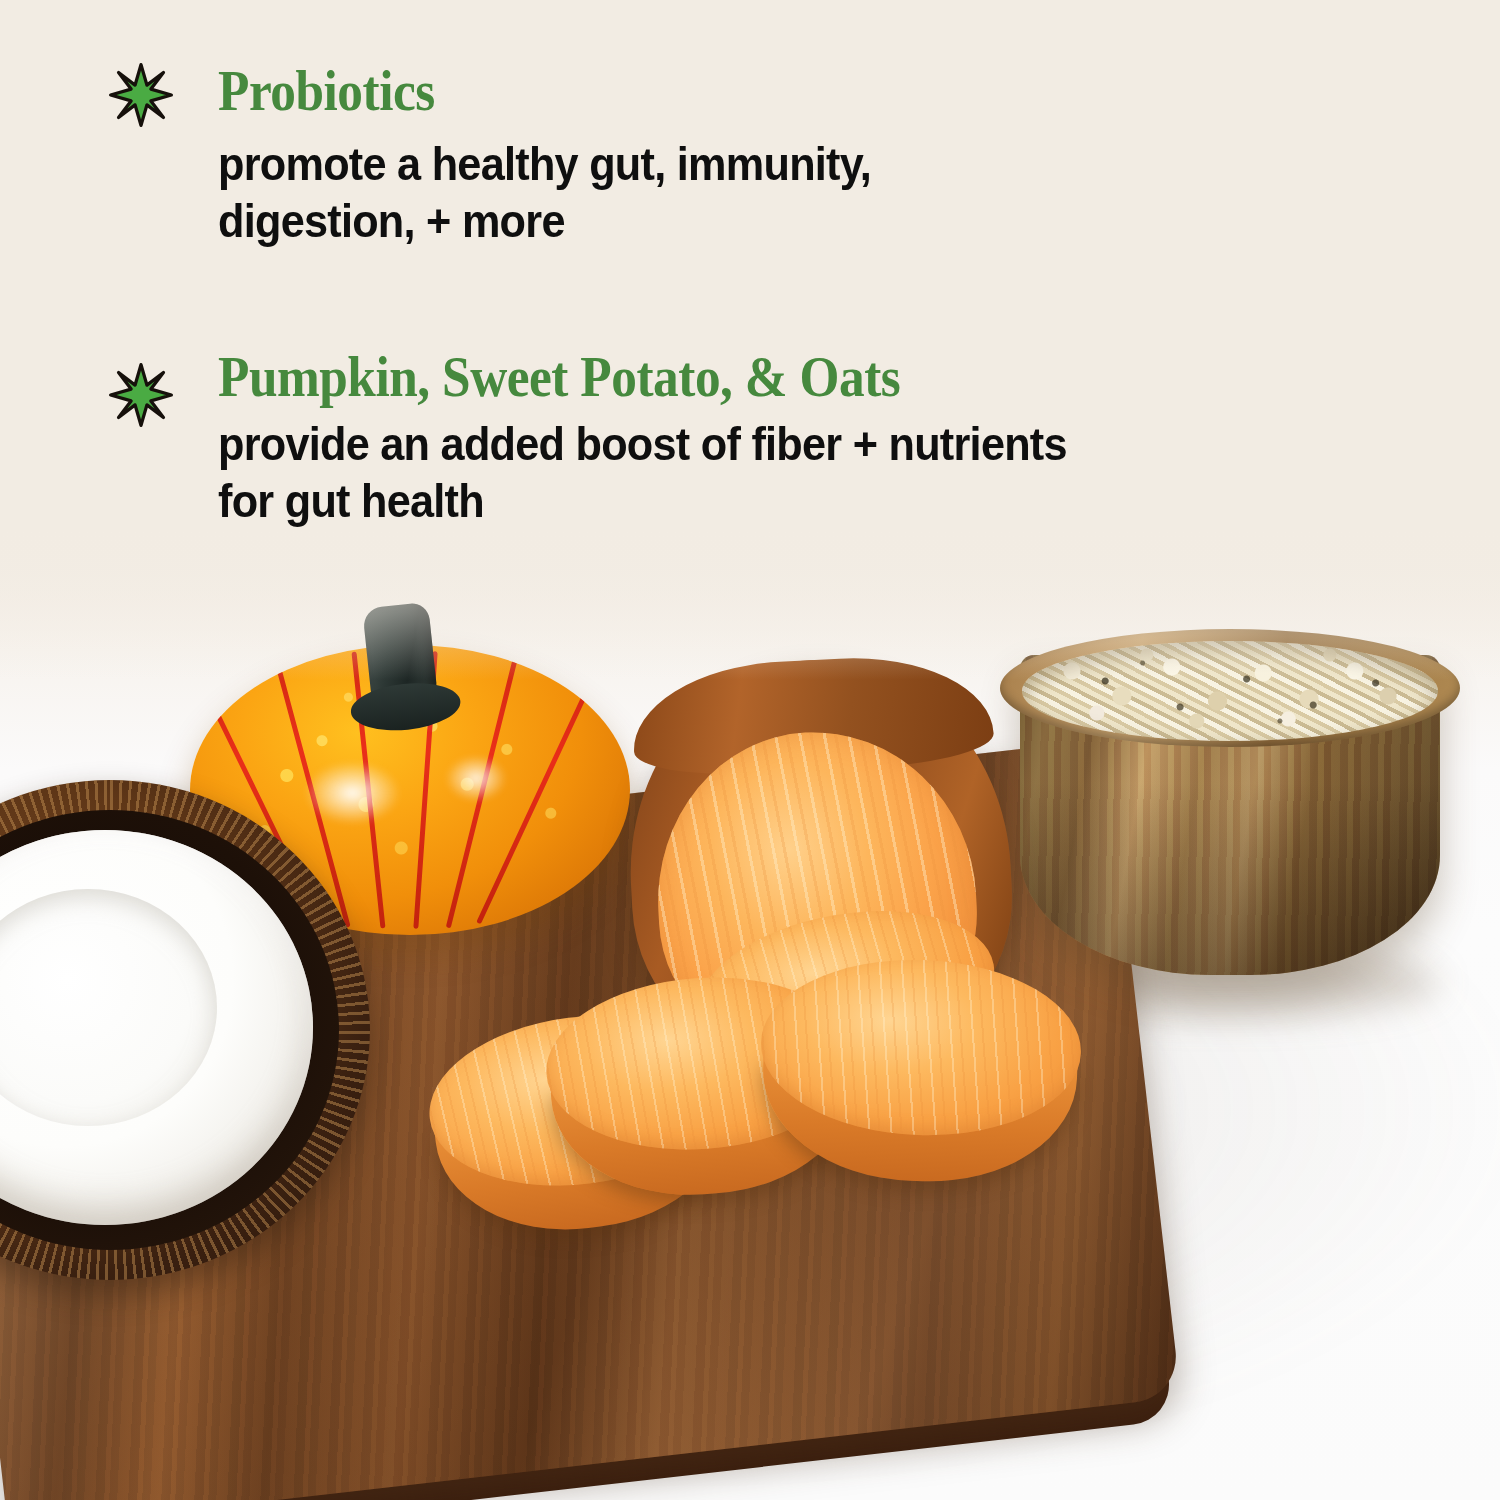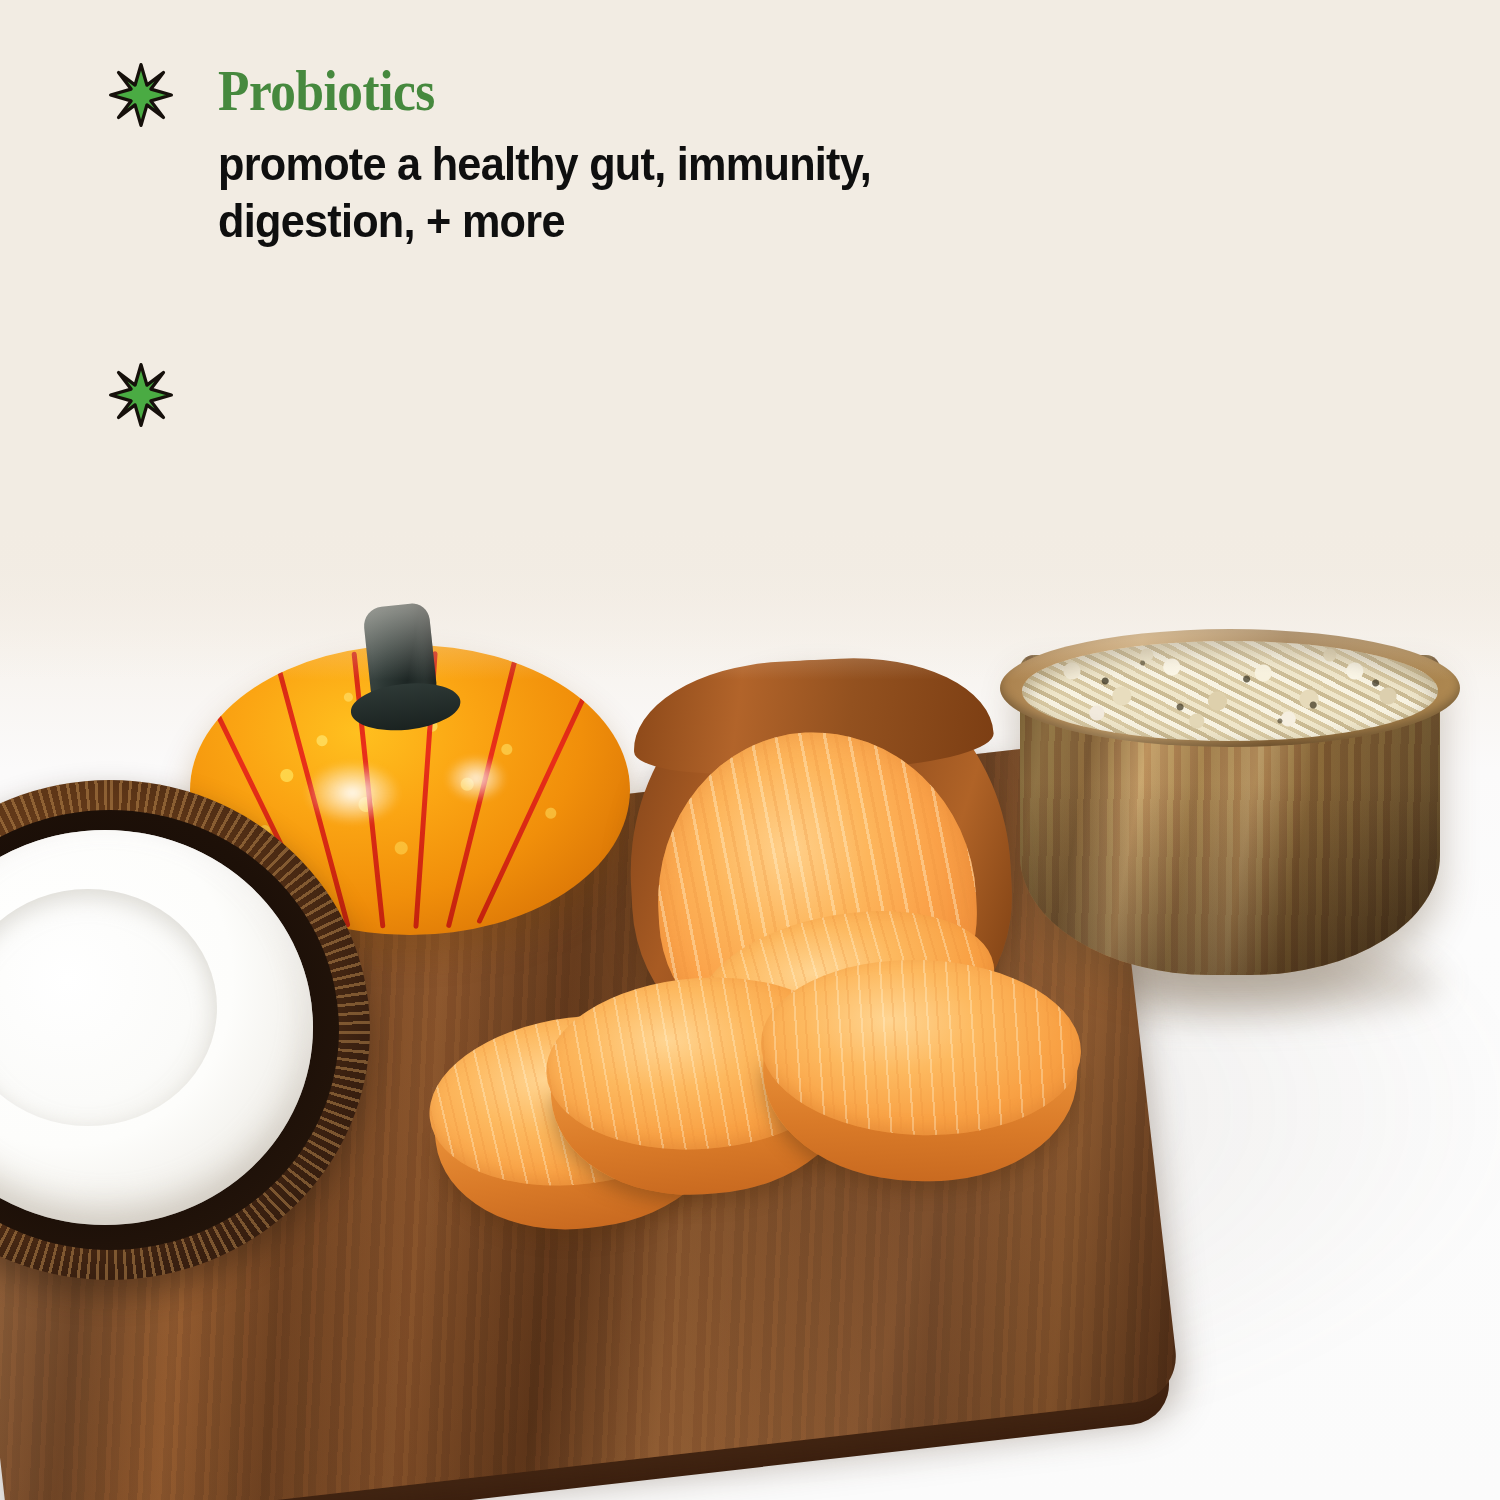--- a/index.html
+++ b/index.html
@@ -437,17 +437,22 @@
 digestion, + more</div>
       </div>
     </div>
 
     <div class="feature f2">
       <span class="bullet-icon b2">
         <svg viewBox="0 0 100 100" width="66" height="66" aria-hidden="true">
           <path d="M50 4 L59 35 L84 16 L65 41 L96 50 L65 59 L84 84 L59 65 L50 96 L41 65 L16 84 L35 59 L4 50 L35 41 L16 16 L41 35 Z" fill="#4aab43" stroke="#16100b" stroke-width="5" stroke-linejoin="round"></path>
         </svg>
       </span>
+      <div class="ftext">
+        <div class="fhead">Pumpkin, Sweet Potato, &amp; Oats</div>
+        <div class="fbody">provide an added boost of fiber + nutrients
+for gut health</div>
+      </div>
     </div>
 
   </div>
 
 </div>
 
 </body></html>

